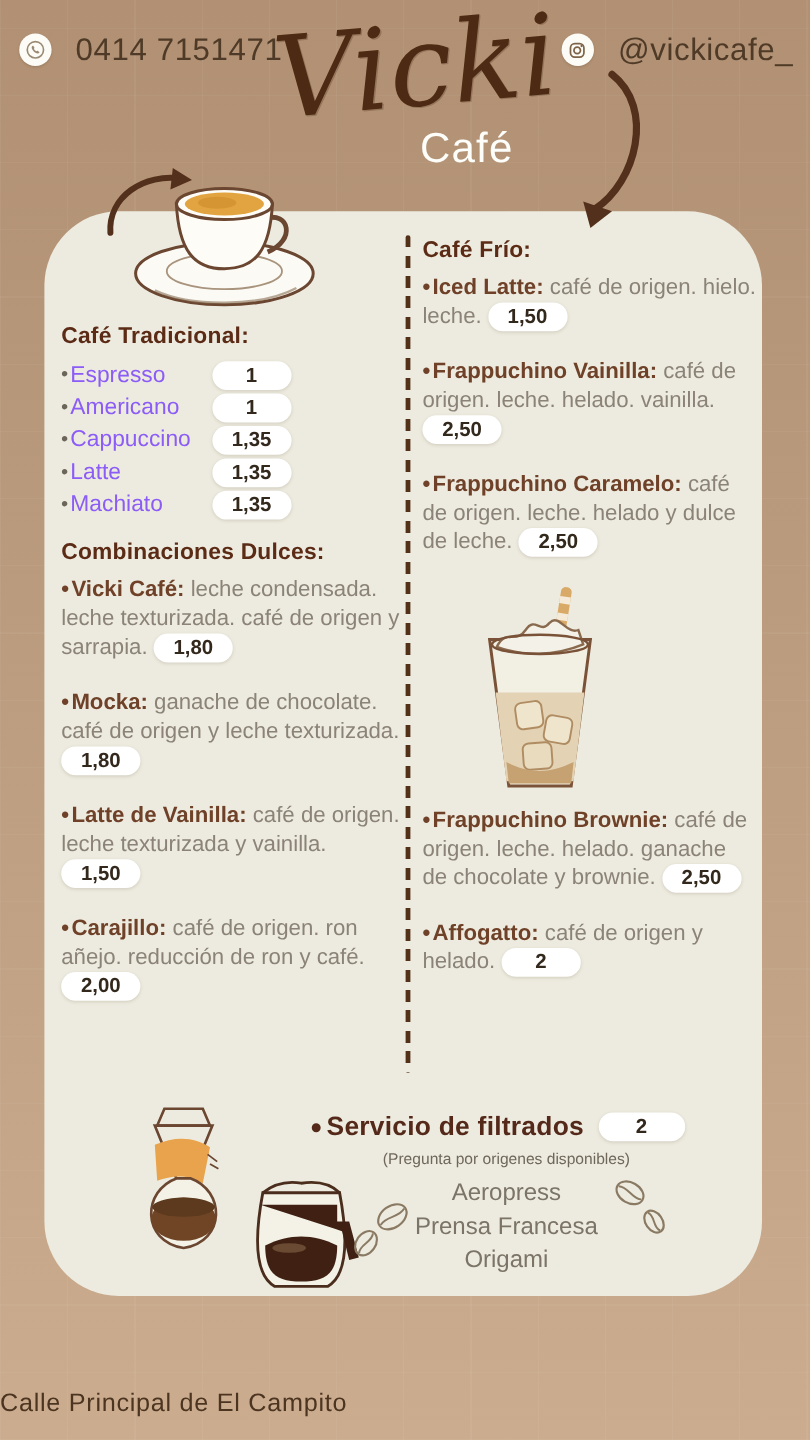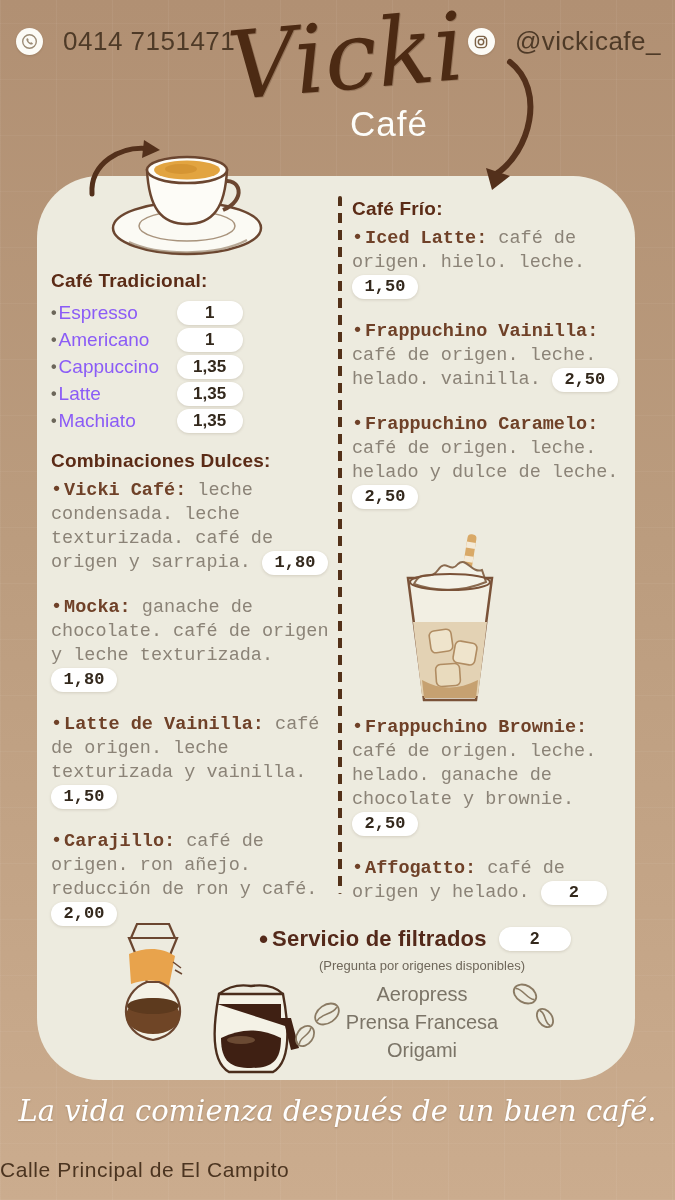--- a/index.html
+++ b/index.html
@@ -39,21 +39,21 @@
   .col-left{position:absolute;left:14px;top:94px;width:288px;}
   .col-right{position:absolute;left:315px;top:22px;width:278px;}
   .sec-h{font-size:19px;font-weight:bold;color:#5b2b16;margin:0 0 7px 0;letter-spacing:.2px;}
   .trow{display:flex;align-items:center;height:27px;}
   .b{font-weight:bold;margin-right:2px;}
   .trow .b{color:#6c665a;}
   .tname{font-size:19px;color:#8b5cf6;width:118px;}
   .pill{display:inline-block;background:#ffffff;border-radius:13px;padding:2px 10px;
     min-width:46px;text-align:center;font-weight:bold;font-size:17px;color:#33281c;
     line-height:20px;box-shadow:0 1px 3px rgba(90,70,50,.18);}
-  .para{font-size:18.5px;line-height:24px;color:#8b8377;margin:0 0 21px 0;font-family:Liberation Mono, monospace;}
+  .para{font-size:18.5px;line-height:24px;color:#8b8377;margin:0 0 21px 0;}
   .para .b{color:#6f4128;}
   .pname{font-weight:bold;color:#6f4128;}
   .sweet-h{margin-top:16px;}
   .frappe-illu{display:block;margin:2px 0 8px 34px;}
   
   .filt{position:absolute;left:0;top:738px;width:598px;height:168px;}
   .chemex-illu{position:absolute;left:66px;top:4px;}
   .pot-illu{position:absolute;left:158px;top:64px;}
   .filt-head{position:absolute;left:222px;top:12px;display:flex;align-items:center;}
   .filt-bullet{font-size:26px;font-weight:bold;color:#54291a;margin-right:4px;line-height:26px;}
@@ -241,15 +241,14 @@
             <path d="M7 14 C13 10 23 18 29 14" fill="none" stroke="#8a7a63" stroke-width="1.6"></path>
           </g>
         <g transform="rotate(55 38 38)">
             <ellipse cx="38" cy="38" rx="10" ry="7" fill="none" stroke="#8a7a63" stroke-width="1.8"></ellipse>
             <path d="M29 38 C34 34 42 42 47 38" fill="none" stroke="#8a7a63" stroke-width="1.6"></path>
           </g>
       </svg>
     </div>
   </div>
 
-  <div class="tagline">La vida comienza después de un buen café.</div>
   <div class="address">Calle Principal de El Campito</div>
 </div>
 
 </body></html>

